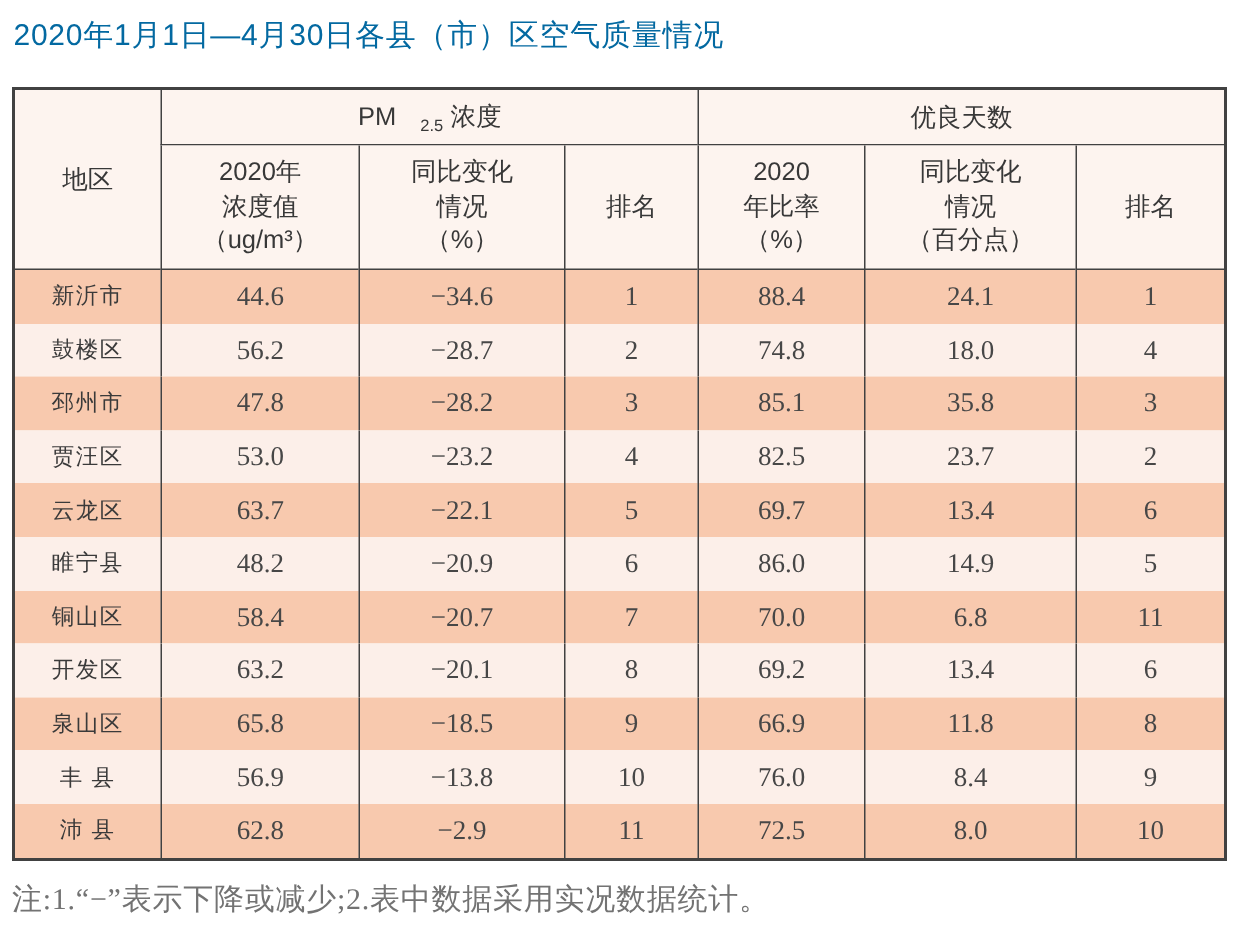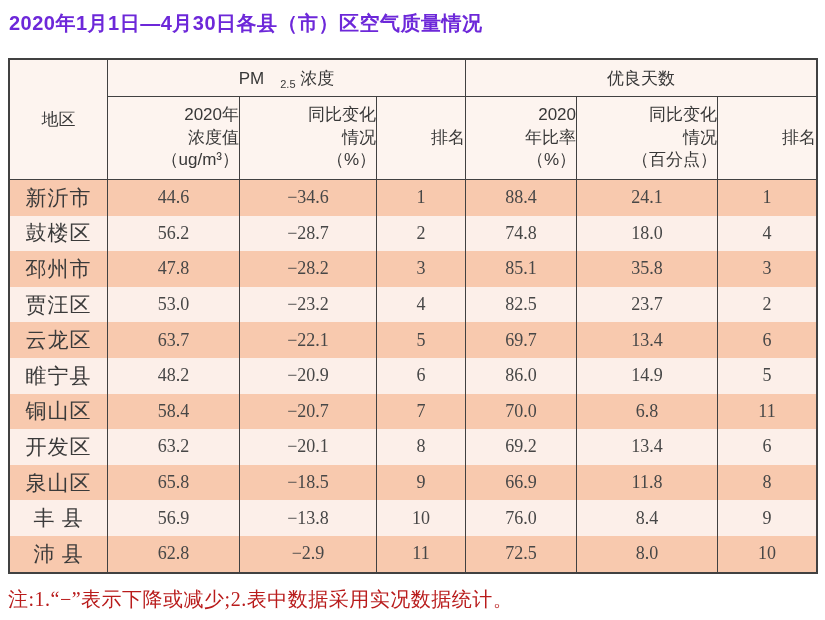--- a/index.html
+++ b/index.html
@@ -10,51 +10,51 @@
     --ink:#3c3c3c;
   }
   *{box-sizing:border-box;}
   html,body{margin:0;padding:0;}
   body{
     width:825px;height:620px;background:#ffffff;overflow:hidden;
     font-family:"Liberation Sans",sans-serif;color:var(--ink);
   }
   .page-title{
     position:absolute;left:9px;top:10px;width:810px;
-    font-size:20px;font-weight:700;color:#6d28d9;letter-spacing:0.5px;
+    font-size:20px;font-weight:400;color:#0369a1;letter-spacing:0.5px;
   }
   .aq-table{
     position:absolute;left:8px;top:58px;width:810px;
     border-collapse:separate;border-spacing:0;table-layout:fixed;
     border:2px solid var(--border);
   }
   .aq-table th,.aq-table td{
     padding:0;margin:0;text-align:center;vertical-align:middle;
     font-weight:400;overflow:hidden;
   }
   .aq-table th{background:var(--headerbg);font-size:17px;color:#383838;}
-  .aq-table th.multi{white-space:pre-line;line-height:1.32;text-align:right;}
+  .aq-table th.multi{white-space:pre-line;line-height:1.32;}
   
   .aq-table th + th,
   .aq-table td + td{border-left:1.5px solid var(--border);}
   
   tr.group-row th{border-bottom:1.5px solid var(--border);height:37px;}
   tr.sub-row th{border-bottom:1.5px solid var(--border);height:83px;}
   th.region-head{border-bottom:1.5px solid var(--border);}
   
   tr.sub-row th:first-child{border-left:1.5px solid var(--border);}
   tbody td{height:35.6px;font-size:18px;}
   tbody tr:nth-child(odd) td{background:var(--salmon);}
   tbody tr:nth-child(even) td{background:var(--lightrow);}
-  td.region{font-family:Liberation Serif, serif;font-size:21px;color:#3a3a3a;letter-spacing:1px;}
+  td.region{font-family:Liberation Sans, sans-serif;font-size:15px;color:#3a3a3a;letter-spacing:1px;}
   td.num{font-family:"Liberation Serif",serif;color:#474747;}
   .pm-sub{font-size:11px;vertical-align:-4px;margin-left:16px;}
   .footnote{
     position:absolute;left:8px;top:586px;width:810px;
-    font-family:"Liberation Serif",serif;font-size:20px;color:#b91c1c;
+    font-family:"Liberation Serif",serif;font-size:20px;color:#737373;
     letter-spacing:0.5px;
   }
 </style>
 </head>
 <body>
 
 <div class="page-title">2020年1月1日—4月30日各县（市）区空气质量情况</div>
 
 <table class="aq-table">
   <colgroup>

